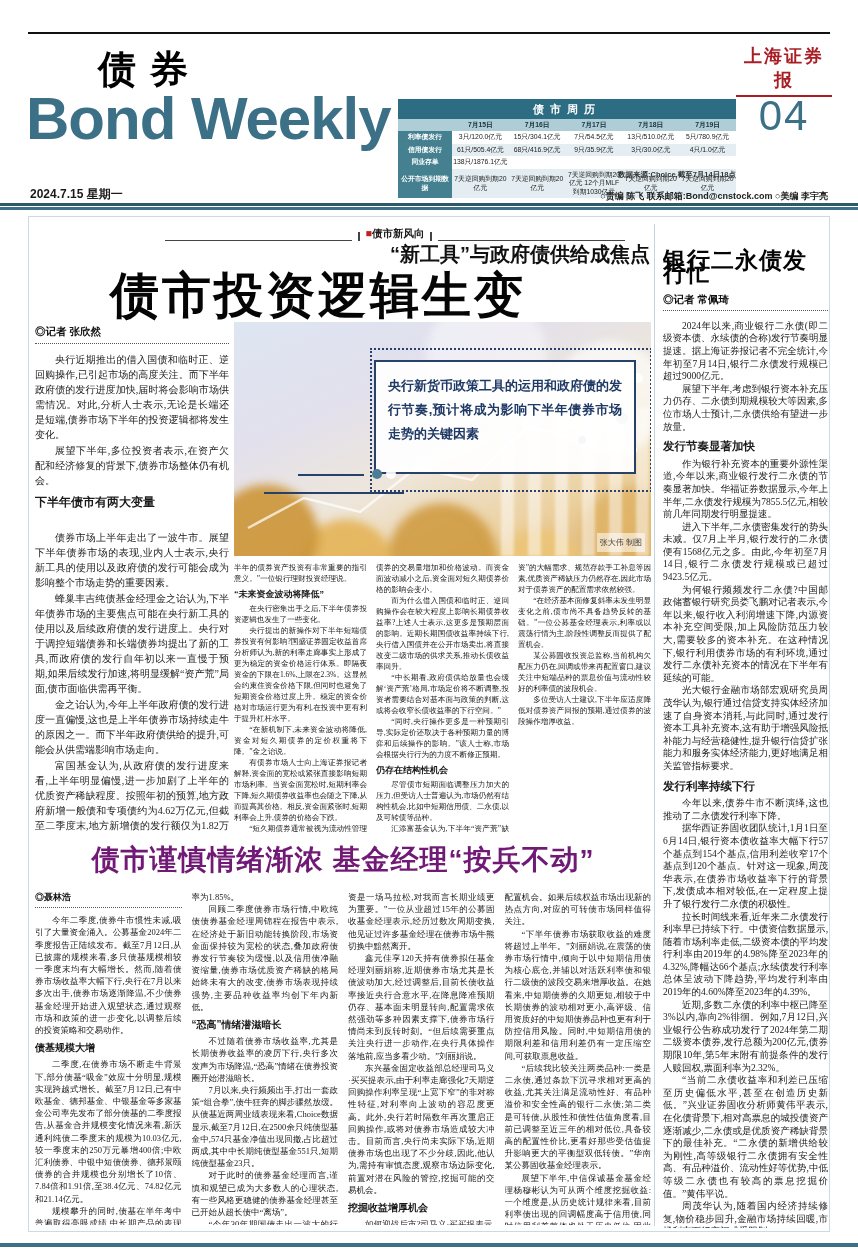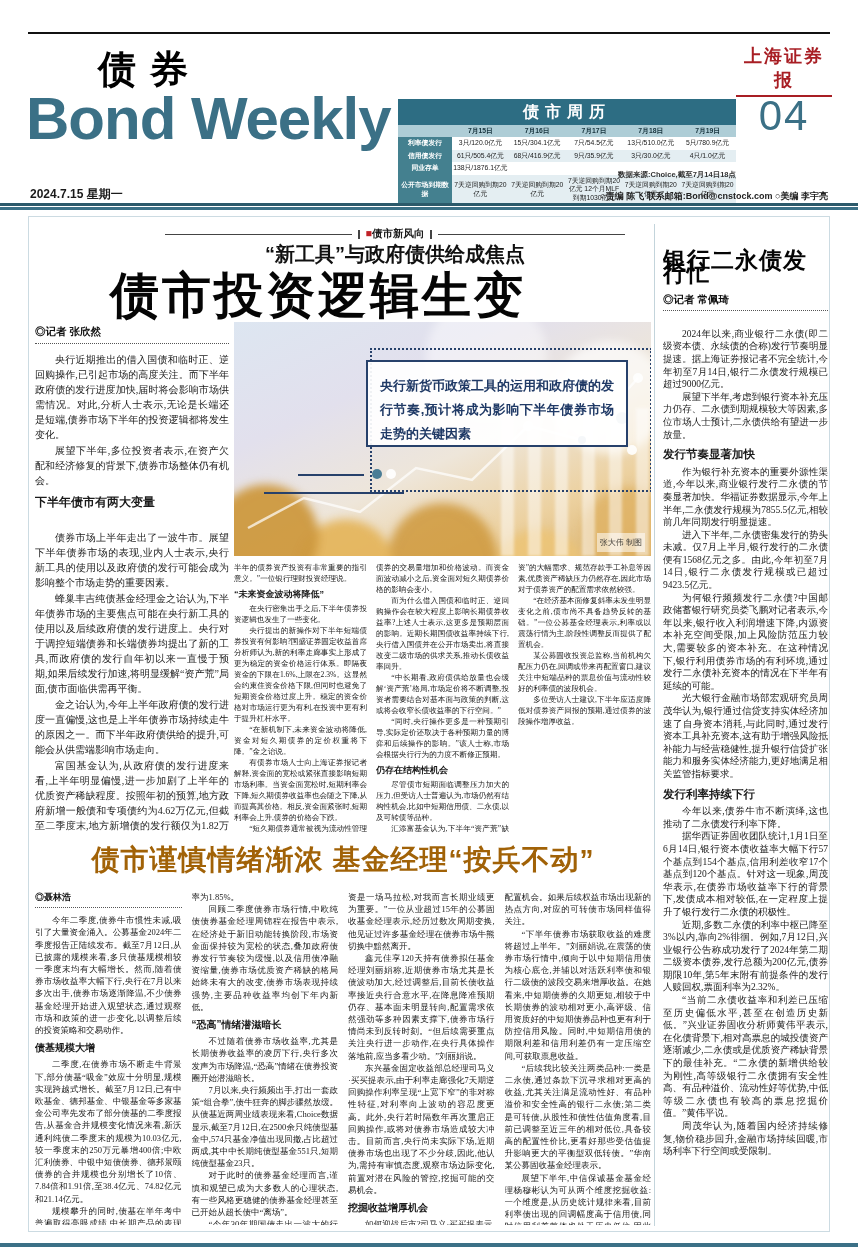--- a/index.html
+++ b/index.html
@@ -15,43 +15,43 @@
   .mast-en { left:26px; top:84px; font-family:"Liberation Sans",sans-serif; font-weight:900; font-size:60px; letter-spacing:-1px; color:#3b7086; }
   .brand { left:736px; top:44px; width:96px; text-align:center; font-weight:900; font-size:18px; letter-spacing:2px; color:#a81e24; border-bottom:2px solid #a81e24; padding-bottom:3px; font-family:"Liberation Serif",serif; }
   .page-num { left:736px; top:72px; width:96px; text-align:center; font-family:"Liberation Sans",sans-serif; font-size:42px; color:#3b7086; letter-spacing:2px;margin-top:20px; }
   .edition-date { left:30px; top:186px; font-family:"Liberation Sans",sans-serif; font-weight:700; font-size:12px; }
   .editor-line { right:30px; top:190px; font-family:"Liberation Sans",sans-serif; font-weight:700; font-size:9px; color:#222; }
   .header-rule { left:0; right:0; top:203px; height:7px;
      background:linear-gradient(#2c5a6b 0 2.5px, #fff 2.5px 4px, #3b7086 4px 7px); }
 
   
   .calendar { left:398px; top:99px; width:338px; font-family:"Liberation Sans",sans-serif; overflow:hidden; }
-  .cal-title { background:#2d6d83; color:#fff; font-weight:700; font-size:16px; letter-spacing:6px; text-align:center; padding:3px 8px 2px; }
+  .cal-title { background:#2d6d83; color:#fff; font-weight:700; font-size:11px; letter-spacing:6px; text-align:center; padding:3px 8px 2px; }
   .calendar table { width:100%; border-collapse:collapse; table-layout:fixed; }
   .calendar th, .calendar td { font-size:6.8px; line-height:1.25; text-align:center; padding:2px 1px; vertical-align:middle; }
   .calendar thead th { background:#aecdd6; color:#15323c; font-weight:700; }
   .calendar th.corner { background:#aecdd6; }
   .calendar tbody th { background:#44808f; color:#fff; font-weight:700; }
   .calendar tbody tr:nth-child(odd) td { background:#fff; }
   .calendar tbody tr:nth-child(even) td { background:#e4eef2; }
   .calendar col.lbl { width:54px; }
   .cal-note { left:398px; top:170px; width:338px; text-align:right; font-size:7.5px; color:#333; font-family:"Liberation Sans",sans-serif; font-weight:700; }
 
   
   .content-box { left:28px; top:216px; width:802px; height:1016px; border:1px solid #ccdbe2; }
   .v-divider { left:654px; top:224px; width:1px; height:1002px; background:#c3d4db; }
   .bottom-rule { left:0; right:0; top:1243px; height:4px; background:#3b7086; }
 
   
-  .tag-row { left:165px; top:227px; width:460px; display:flex; align-items:center; gap:6px; }
+  .tag-row { left:165px; top:227px; width:460px; display:flex; align-items:flex-end; gap:6px; }
   .tag-row .rule { flex:1; height:1px; background:#444; }
   .tag-row .bar { width:2px; height:9px; background:#444; }
   .tag-text { font-family:"Liberation Sans",sans-serif; font-weight:700; font-size:10.5px; white-space:nowrap; }
   .tag-text .sq { color:#c02127; }
-  .main-subtitle { left:140px; top:241px; width:510px; text-align:center; font-family:"Liberation Sans",sans-serif; font-weight:700; font-size:20px; color:#111; }
+  .main-subtitle { left:140px; top:241px; width:510px; text-align:right; font-family:"Liberation Sans",sans-serif; font-weight:700; font-size:20px; color:#111; }
   .main-headline { left:110px; top:263px; width:540px; text-align:left; font-family:"Liberation Sans",sans-serif; font-weight:900; font-size:49px; letter-spacing:3px; color:#050505; }
 
   
   .byline { font-family:"Liberation Sans",sans-serif; font-weight:700; font-size:10.5px; color:#111; border-bottom:1px dotted #555; padding-bottom:4px; }
 
   
   .blk-p { text-indent:2em; text-align:justify; }
   .blk-p.cont { text-indent:0; }
   .blk-h { font-family:"Liberation Sans",sans-serif; font-weight:700; text-indent:0; }
 
@@ -59,24 +59,24 @@
   .col-left .byline { margin-bottom:8px; }
   .col-left .blk-p { margin-bottom:1px; }
   .col-left .blk-h { font-size:12px; margin:7px 0 20px; }
 
   .mid-cols { left:234px; top:562px; width:417px; height:271px; display:flex; gap:9px; }
   .mid-col { flex:1; overflow:hidden; font-size:7.6px; line-height:11px; }
   .mid-col .blk-h { font-size:9px; margin:5px 0 3px; }
 
   .right-col { left:663px; top:228px; width:165px; height:1000px; overflow:hidden; font-size:9.5px; line-height:12.6px; }
   .right-headline { font-family:"Liberation Sans",sans-serif; font-weight:900; font-size:23px; letter-spacing:1px; margin:26px 0 14px; color:#050505; }
-  .right-col .byline { margin-bottom:17px; }
+  .right-col .byline { margin-bottom:9px; }
   .right-col .blk-h { font-size:11.5px; margin:7px 0 5px; }
 
-  .bottom-headline { left:35px; top:841px; width:616px; text-align:center; font-family:"Liberation Sans",sans-serif; font-weight:900; font-size:28px; letter-spacing:1px; color:#a16207; }
+  .bottom-headline { left:35px; top:841px; width:616px; text-align:center; font-family:"Liberation Sans",sans-serif; font-weight:900; font-size:28px; letter-spacing:1px; color:#701a75; }
   .bottom-cols { left:35px; top:891px; width:616px; height:334px; display:flex; gap:10px; }
   .bottom-col { flex:1; overflow:hidden; font-size:8.5px; line-height:12.2px; }
   .bottom-col .byline { font-size:9px; margin-bottom:6px; }
   .bottom-col .blk-h { font-size:10px; margin:6px 0 4px; }
 
   
   .photo { left:234px; top:322px; width:417px; height:234px; overflow:hidden;
      background:linear-gradient(155deg,#dde6f1 0%,#e2e0ed 30%,#eee6da 55%,#ecd1a0 78%,#d8b06a 100%); }
   .photo-blur { position:absolute; inset:-12px; filter:blur(5px);
      background:
@@ -84,21 +84,21 @@
       radial-gradient(circle at 28% 100%, rgba(228,180,90,.92) 0 48px, transparent 49px),
       radial-gradient(circle at 50% 96%, rgba(206,152,60,.85) 0 54px, transparent 55px),
       radial-gradient(circle at 72% 103%, rgba(236,196,118,.85) 0 46px, transparent 47px),
       radial-gradient(circle at 92% 86%, rgba(222,176,96,.75) 0 44px, transparent 45px),
       radial-gradient(circle at 88% 34%, rgba(255,255,255,.65) 0 56px, transparent 57px),
       radial-gradient(circle at 60% 18%, rgba(255,255,255,.45) 0 60px, transparent 61px); }
   .photo-bars { position:absolute; right:0; top:86px; width:150px; height:148px; filter:blur(1.5px); opacity:.55;
      background:repeating-linear-gradient(90deg, rgba(255,255,255,.9) 0 13px, rgba(255,255,255,0) 13px 27px); }
   .photo-chart { position:absolute; inset:0; }
   .quote-frame { position:absolute; left:136px; top:26px; width:282px; height:144px; border:2px dotted #27416b; }
-  .quote-box { position:absolute; left:132px; top:38px; width:262px; height:87px; background:rgba(255,255,255,.93);
+  .quote-box { position:absolute; left:140px; top:38px; width:262px; height:114px; background:rgba(255,255,255,.93);
      border:2px solid #27416b; padding:12px 12px; color:#203a66; font-family:"Liberation Sans",sans-serif;
      font-weight:700; font-size:13px; line-height:24px; text-align:justify; }
   .q-line1 { position:absolute; left:64px; top:152px; width:66px; height:2px; background:#27416b; }
   .q-line2 { position:absolute; left:30px; top:170px; width:140px; height:2px; background:#27416b; }
   .q-dot1 { position:absolute; left:138px; top:147px; width:10px; height:10px; border-radius:50%; background:#4a7d96; }
   .q-dot2 { position:absolute; left:152px; top:147px; width:10px; height:10px; border-radius:50%; background:rgba(255,255,255,.9); }
   .photo-credit { position:absolute; right:6px; bottom:4px; font-size:8px; color:#44403a; background:rgba(255,255,255,.55); padding:4px 3px; font-family:"Liberation Sans",sans-serif; }
 </style>
 </head>
 <body>
@@ -254,20 +254,21 @@
         <p class="blk-p">2024年以来,商业银行二永债(即二级资本债、永续债的合称)发行节奏明显提速。据上海证券报记者不完全统计,今年初至7月14日,银行二永债发行规模已超过9000亿元。</p>
         <p class="blk-p">展望下半年,考虑到银行资本补充压力仍存、二永债到期规模较大等因素,多位市场人士预计,二永债供给有望进一步放量。</p>
         <h3 class="blk-h">发行节奏显著加快</h3>
         <p class="blk-p">作为银行补充资本的重要外源性渠道,今年以来,商业银行发行二永债的节奏显著加快。华福证券数据显示,今年上半年,二永债发行规模为7855.5亿元,相较前几年同期发行明显提速。</p>
         <p class="blk-p">进入下半年,二永债密集发行的势头未减。仅7月上半月,银行发行的二永债便有1568亿元之多。由此,今年初至7月14日,银行二永债发行规模或已超过9423.5亿元。</p>
         <p class="blk-p">为何银行频频发行二永债?中国邮政储蓄银行研究员娄飞鹏对记者表示,今年以来,银行收入利润增速下降,内源资本补充空间受限,加上风险防范压力较大,需要较多的资本补充。在这种情况下,银行利用债券市场的有利环境,通过发行二永债补充资本的情况在下半年有延续的可能。</p>
         <p class="blk-p">光大银行金融市场部宏观研究员周茂华认为,银行通过信贷支持实体经济加速了自身资本消耗,与此同时,通过发行资本工具补充资本,这有助于增强风险抵补能力与经营稳健性,提升银行信贷扩张能力和服务实体经济能力,更好地满足相关监管指标要求。</p>
         <h3 class="blk-h">发行利率持续下行</h3>
         <p class="blk-p">今年以来,债券牛市不断演绎,这也推动了二永债发行利率下降。</p>
         <p class="blk-p">据华西证券固收团队统计,1月1日至6月14日,银行资本债收益率大幅下行57个基点到154个基点,信用利差收窄17个基点到120个基点。针对这一现象,周茂华表示,在债券市场收益率下行的背景下,发债成本相对较低,在一定程度上提升了银行发行二永债的积极性。</p>
+        <p class="blk-p">拉长时间线来看,近年来二永债发行利率早已持续下行。中债资信数据显示,随着市场利率走低,二级资本债的平均发行利率由2019年的4.98%降至2023年的4.32%,降幅达66个基点;永续债发行利率总体呈波动下降趋势,平均发行利率由2019年的4.60%降至2023年的4.39%。</p>
         <p class="blk-p">近期,多数二永债的利率中枢已降至3%以内,靠向2%徘徊。例如,7月12日,兴业银行公告称成功发行了2024年第二期二级资本债券,发行总额为200亿元,债券期限10年,第5年末附有前提条件的发行人赎回权,票面利率为2.32%。</p>
         <p class="blk-p">“当前二永债收益率和利差已压缩至历史偏低水平,甚至在创造历史新低。”兴业证券固收分析师黄伟平表示,在化债背景下,相对高票息的城投债资产逐渐减少,二永债或是优质资产稀缺背景下的最佳补充。“二永债的新增供给较为刚性,高等级银行二永债拥有安全性高、有品种溢价、流动性好等优势,中低等级二永债也有较高的票息挖掘价值。”黄伟平说。</p>
         <p class="blk-p">周茂华认为,随着国内经济持续修复,物价稳步回升,金融市场持续回暖,市场利率下行空间或受限制。</p>
       </div>
   </div>
 
   <div class="abs bottom-headline">债市谨慎情绪渐浓  基金经理“按兵不动”</div>
   <div class="abs bottom-cols">
     <div class="bottom-col">
       <div class="byline"><span>◎聂林浩</span></div>

